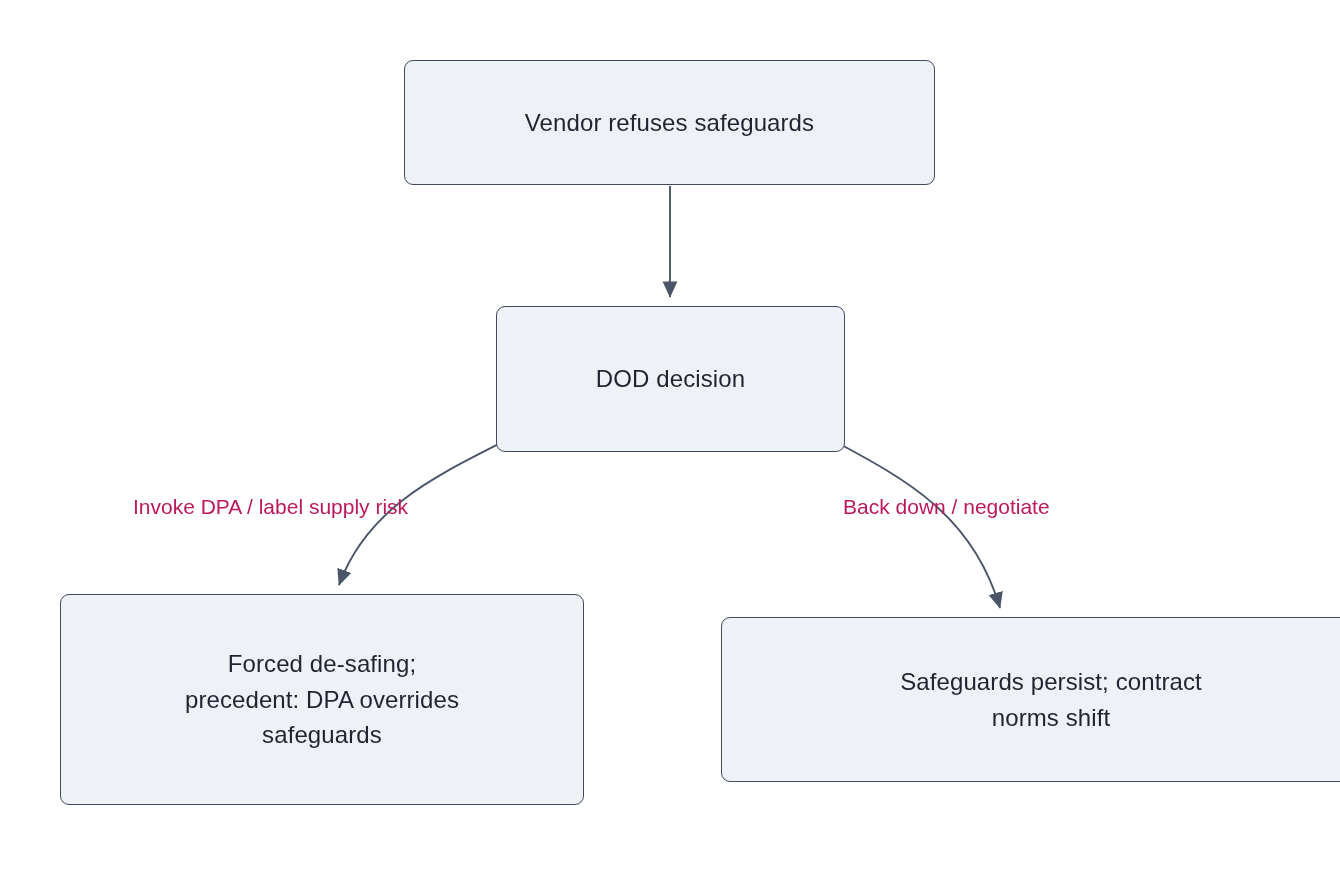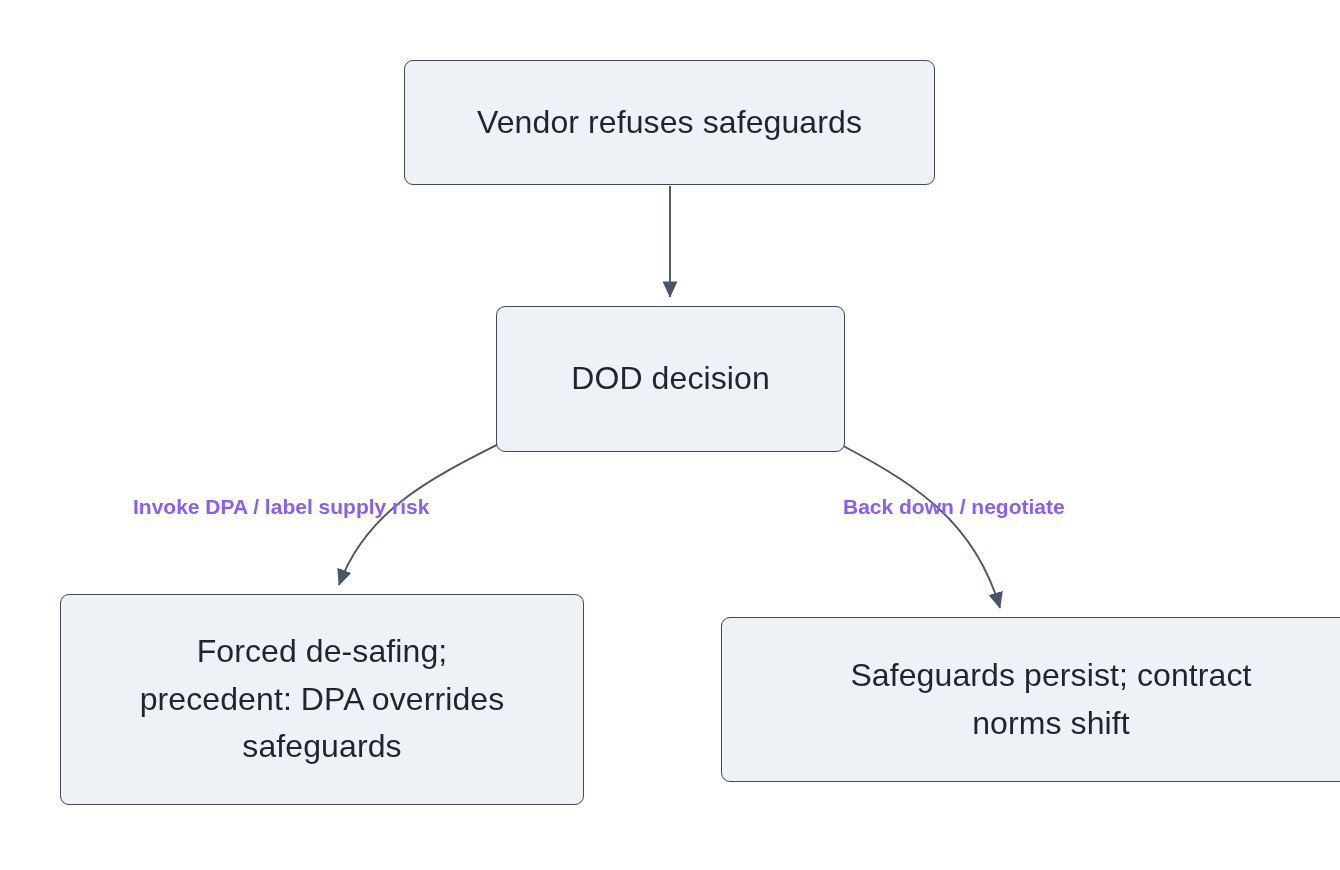--- a/index.html
+++ b/index.html
@@ -32,38 +32,37 @@
     position: absolute;
     box-sizing: border-box;
     background: #eef2f7;
     border: 1.6px solid #3f4a5f;
     border-radius: 9px;
     display: flex;
     align-items: center;
     justify-content: center;
     text-align: center;
     color: #1f2430;
-    font-size: 32px;
+    font-size: 24px;
     line-height: 1.48;
     font-weight: 400;
     letter-spacing: 0.1px;
     -webkit-font-smoothing: antialiased;
   }
   .node-label {
     padding: 0 14px;
     white-space: pre-line;
   }
   .edge-label {
     position: absolute;
-    color: #8b5cf6;
+    color: #be185d;
     font-size: 21px;
     line-height: 1.2;
     white-space: nowrap;
     background: transparent;
-    font-weight: bold;
     -webkit-font-smoothing: antialiased;
   }
   
   #node-vendor   { left: 404px;  top: 60px;  width: 531px; height: 125px; }
   #node-dod      { left: 496px;  top: 306px; width: 349px; height: 146px; }
   #node-forced   { left: 60px;   top: 594px; width: 524px; height: 211px; }
   #node-persist  { left: 721px;  top: 617px; width: 660px; height: 165px; }
 
   #edge-label-left  { left: 133px; top: 494px; }
   #edge-label-right { left: 843px; top: 494px; text-align: center; }

